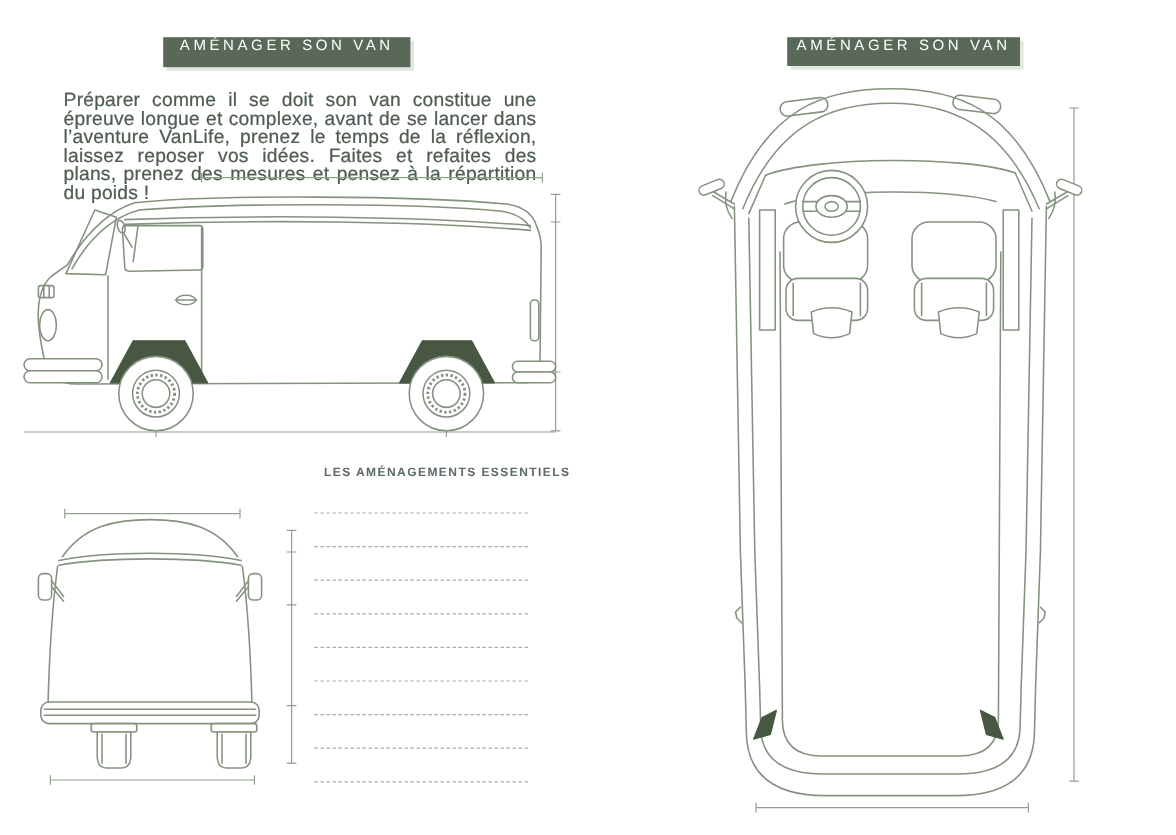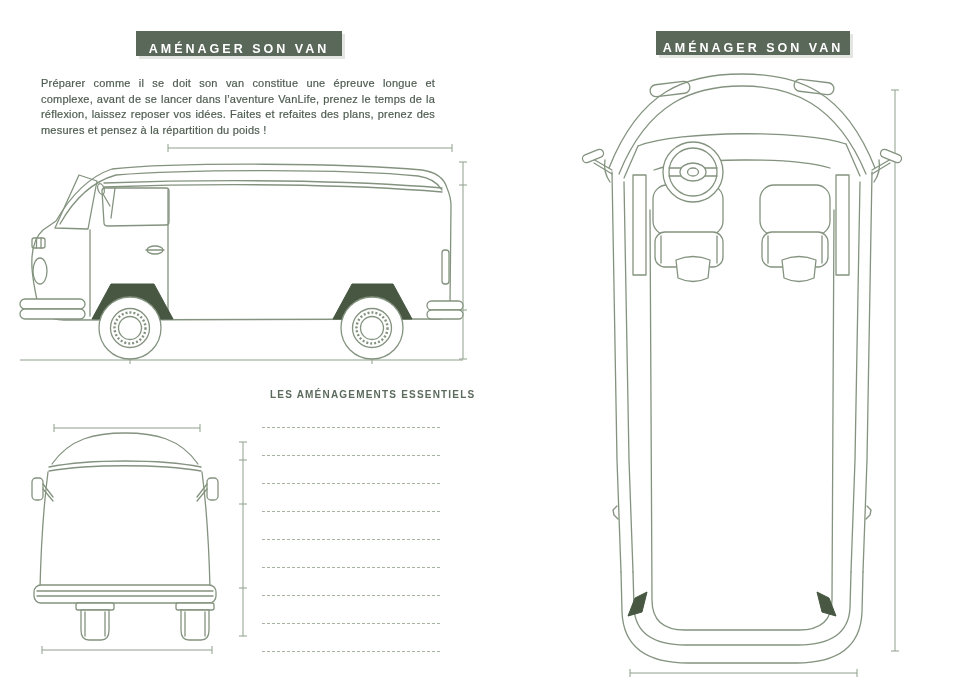--- a/index.html
+++ b/index.html
@@ -11,30 +11,30 @@
     --rule:#a8b2a3;
   }
   *{margin:0;padding:0;box-sizing:border-box;}
   html,body{background:#ffffff;}
   .spread{
     position:relative;width:980px;height:696px;background:#ffffff;overflow:hidden;
     font-family:"Liberation Sans", sans-serif;
   }
   .badge{
     position:absolute;background:var(--badge-green);color:#fff;
-    font-weight:bold;font-size:12.5px;letter-spacing:3px;
-    display:flex;align-items:flex-end;justify-content:center;
+    font-weight:normal;font-size:12.5px;letter-spacing:3px;
+    display:flex;align-items:flex-start;justify-content:center;
     box-shadow:3px 3px 0 #e3e6e1;
     white-space:nowrap;
   }
   .badge-left{left:136px;top:31px;width:206px;height:25px;}
   .badge-right{left:656px;top:31px;width:194px;height:24px;}
   .intro{
-    position:absolute;left:41px;top:76px;width:394px;
-    font-size:11px;line-height:15.6px;color:var(--text);
+    position:absolute;left:53px;top:76px;width:394px;
+    font-size:16px;line-height:15.6px;color:var(--text);
     text-align:justify;letter-spacing:0.2px;font-weight:bold;
     -webkit-text-stroke:0.2px var(--text);
     font-weight:normal;
   }
   .drawing{position:absolute;overflow:visible;}
   .svg-side{left:18px;top:138px;}
   .svg-front{left:30px;top:418px;}
   .svg-top{left:588px;top:60px;}
   .notes-title{
     position:absolute;left:270px;top:389px;width:196px;

